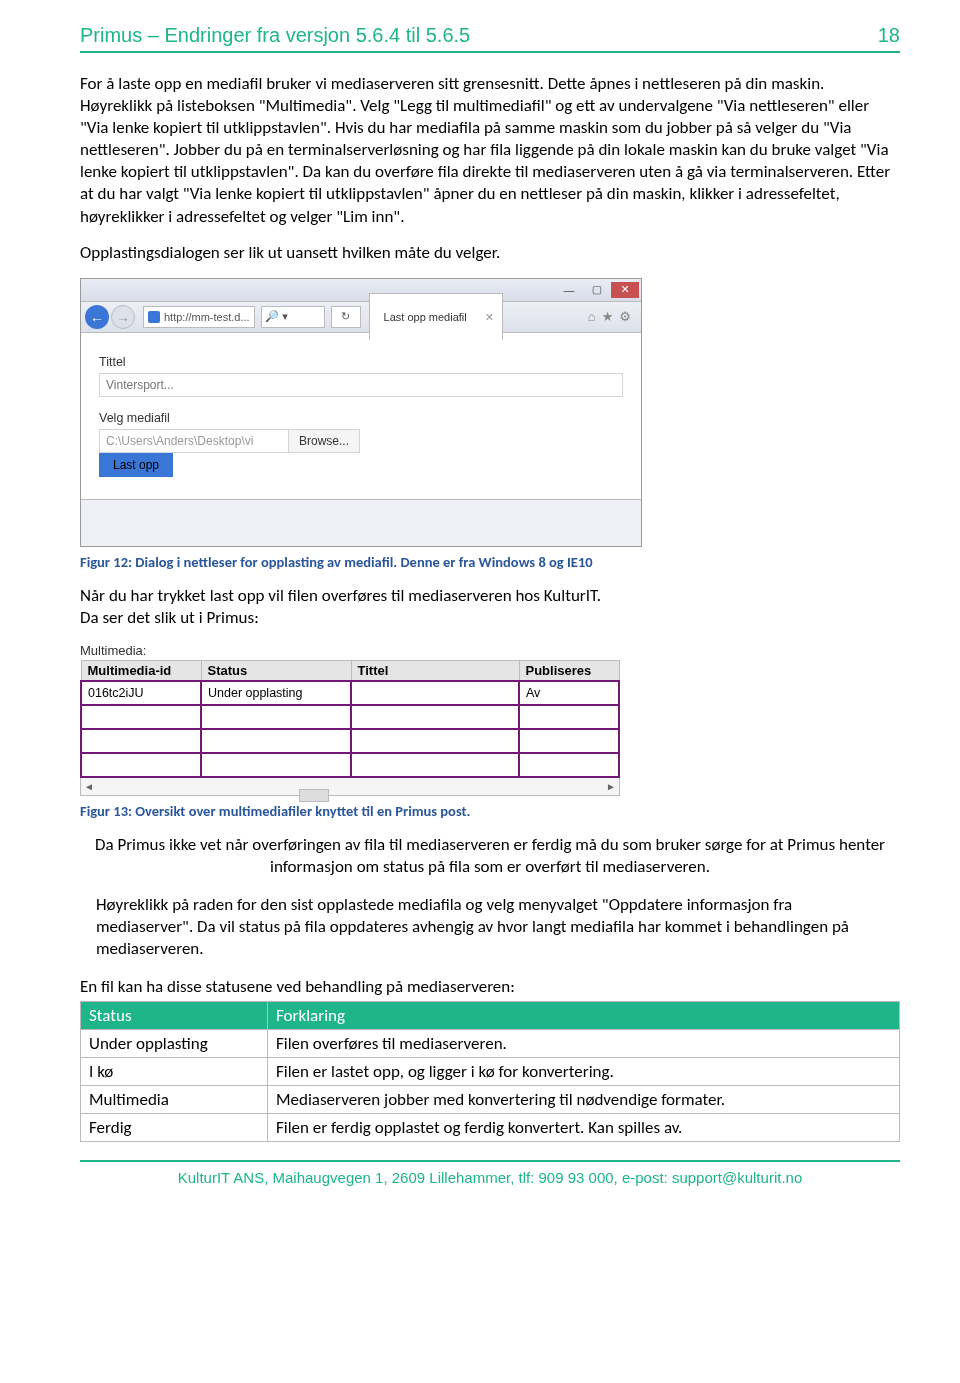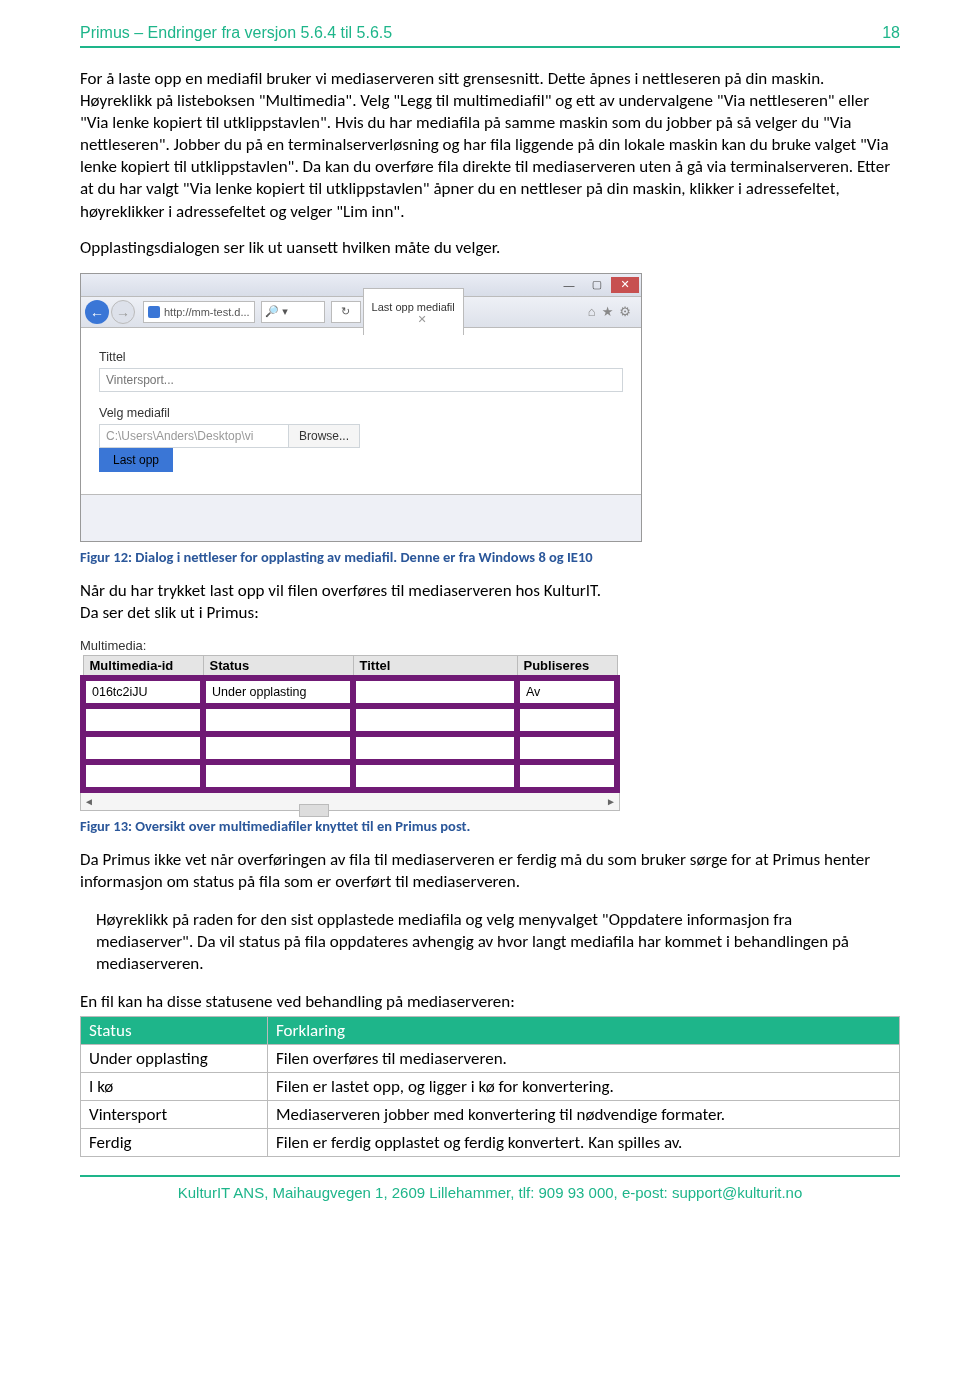--- a/index.html
+++ b/index.html
@@ -11,21 +11,21 @@
     width: 960px;
   }
   .page {
     padding: 24px 60px 20px 80px;
   }
   .header-row {
     display: flex;
     justify-content: space-between;
     color: #1eb58a;
     font-family: "Century Gothic", sans-serif;
-    font-size: 16px;
+    font-size: 20px;
     margin-bottom: 4px;
     font-weight: 500;
   }
   .hr {
     height: 2px;
     background: #1eb58a;
     margin-bottom: 20px;
   }
   .body-text {
     line-height: 1.3;
@@ -67,21 +67,21 @@
     border-bottom: 1px solid #bbb;
   }
   .nav-arrow {
     width: 24px; height:24px; border-radius:50%; background:#3a76d6; color:#fff;
     display:flex;align-items:center;justify-content:center;font-size:14px;margin-right:2px;
   }
   .nav-arrow.disabled { background:#dde1ea; color:#999; border:1px solid #bbb; box-sizing:border-box;}
   .url-box { background:#fff; border:1px solid #bbb; height:20px; display:flex; align-items:center; padding:0 4px; font-size:11px; color:#555; margin-left:6px;}
   .url-box .favicon { width:12px;height:12px;background:#3a76d6;border-radius:2px;margin-right:4px;display:inline-block;}
   .tab {
-    border:1px solid #bbb; border-bottom:none; background:#fff; height:22px; display:flex; align-items:center; padding:12px 8px; margin-left:2px; font-size:11px; color:#333;flex-direction:column;
+    border:1px solid #bbb; border-bottom:none; background:#fff; height:22px; display:flex; align-items:center; padding:12px 8px; margin-left:8px; font-size:11px; color:#333;
   }
   .tab-close { margin-left:18px; color:#999;}
   .tb-right { margin-left:auto; display:flex; gap:6px; padding-right:6px; color:#888; font-size:13px;}
   .page-body { background:#fff; padding:14px 18px 22px 18px;}
   .lbl { color:#333; font-size:12.5px; margin:8px 0 4px 0;}
   .txt-input { width:100%; height:24px; border:1px solid #cfd5da; background:#fff; padding:0 6px; box-sizing:border-box; color:#999; font-size:12px;}
   .file-row { display:flex; gap:0;}
   .file-row .path { width:190px;}
   .browse-btn { height:24px; background:#f5f5f5; border:1px solid #cfd5da; border-left:none; padding:0 10px; font-size:12px; color:#333;}
   .file-info-box { background:#fcf9ed; border:1px solid #e9e5d5; padding:8px 10px; margin:10px 0; font-size:11.5px; color:#888;}
@@ -91,21 +91,21 @@
   
   .grid-shot {
     width: 540px;
     font-family: "Segoe UI", sans-serif;
     font-size: 13px;
     margin-top:2px;
   }
   .grid-title { font-weight:400; color:#333; margin-bottom:2px;}
   .grid-table { border:1px solid #bbb; width:100%; border-collapse:collapse; table-layout:fixed;}
   .grid-table th { background:#e5e5e5; border:1px solid #bbb; text-align:left; padding:2px 6px; font-weight:700;}
-  .grid-table td { border:6px solid #701a75; padding:2px 6px; height:18px; font-size:12.5px;}
+  .grid-table td { border:2px solid #701a75; padding:2px 6px; height:18px; font-size:12.5px;}
   .grid-table td.sel { border-bottom:1px solid #888; }
   .grid-scroll { display:flex; align-items:center; border:1px solid #bbb; border-top:none; height:17px; background:#f5f5f5;}
   .grid-scroll .arrow { width:16px; text-align:center; color:#666; font-size:10px;}
   .grid-scroll .track { flex:1; position:relative;}
   .grid-scroll .thumb { position:absolute; left:40%; width:28px; height:11px; top:3px; background:#ddd; border:1px solid #bbb;}
   
   .status-table { border-collapse:collapse; width:100%; margin-top:2px; font-size:17px;}
   .status-table th { background:#1eb58a; color:#fff; text-align:left; padding:3px 8px; font-weight:400; border:1px solid #bbb;}
   .status-table th.col1 { width:170px;}
   .status-table td { border:1px solid #bbb; padding:3px 8px; vertical-align:top;}
@@ -221,40 +221,40 @@
       <div class="arrow">◄</div>
       <div class="track">
           <div class="thumb"></div>
         </div>
       <div class="arrow">►</div>
     </div>
   </div>
 
   <div class="fig-caption">Figur 13: Oversikt over multimediafiler knyttet til en Primus post.</div>
 
-  <div class="body-text" style="margin-bottom:4px;">Da Primus ikke vet når overføringen av fila til mediaserveren er ferdig må du som bruker sørge for at Primus henter informasjon om status på fila som er overført til mediaserveren.</div>
+  <div class="body-text" style="margin-bottom:4px;text-align:center;">Da Primus ikke vet når overføringen av fila til mediaserveren er ferdig må du som bruker sørge for at Primus henter informasjon om status på fila som er overført til mediaserveren.</div>
   <div class="body-text" style="margin:16px;">Høyreklikk på raden for den sist opplastede mediafila og velg menyvalget "Oppdatere informasjon fra mediaserver". Da vil status på fila oppdateres avhengig av hvor langt mediafila har kommet i behandlingen på mediaserveren.</div>
   <div class="body-text" style="margin:0 0 2px 0;">En fil kan ha disse statusene ved behandling på mediaserveren:</div>
 
   <table class="status-table">
     <tbody>
         <tr>
       <th class="col1">Status</th>
       <th>Forklaring</th>
     </tr>
     <tr>
           <td>Under opplasting</td>
           <td>Filen overføres til mediaserveren.</td>
         </tr>
     <tr>
           <td>I kø</td>
           <td>Filen er lastet opp, og ligger i kø for konvertering.</td>
         </tr>
     <tr>
-          <td>Vintersport</td>
+          <td>Multimedia</td>
           <td>Mediaserveren jobber med konvertering til nødvendige formater.</td>
         </tr>
     <tr>
           <td>Ferdig</td>
           <td>Filen er ferdig opplastet og ferdig konvertert. Kan spilles av.</td>
         </tr>
   </tbody>
     </table>
 
   <div class="foot-hr"></div>

